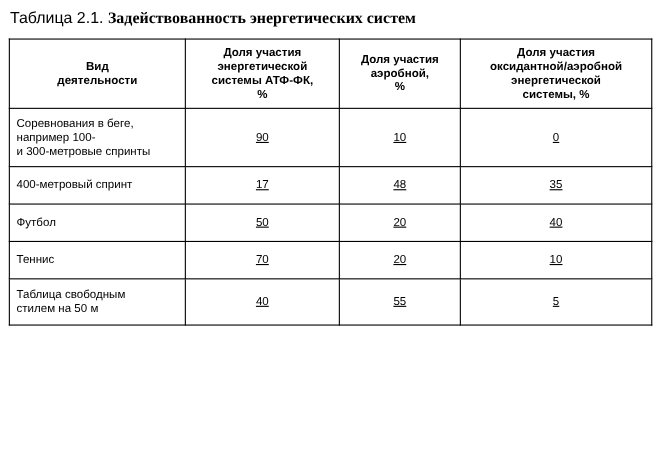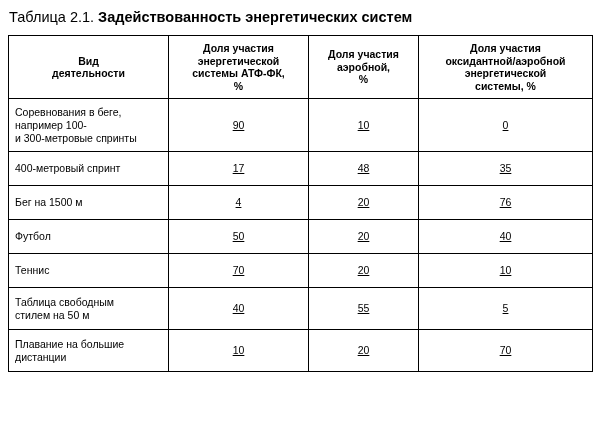--- a/index.html
+++ b/index.html
@@ -24,20 +24,21 @@
     font-size: 14.5px;
     line-height: 18px;
     margin: 2px 0 9px 0;
     padding-left: 1px;
   }
   .caption .cap-num {
     font-weight: normal;
   }
   .caption .cap-title {
     font-weight: bold;
+    font-family: Liberation Serif, serif;
   }
   .caption .cap-line2 {
     display: block;
     font-weight: bold;
     padding-left: 56px;
   }
   table.tbl {
     border-collapse: collapse;
     width: 584px;
     table-layout: fixed;
@@ -132,28 +133,20 @@
       <tr class="row-std">
         <td class="c-activity">
           <div>400-метровый спринт</div>
         </td>
         <td class="c-num">17</td>
         <td class="c-num">48</td>
         <td class="c-num">35</td>
       </tr>
       <tr class="row-std">
         <td class="c-activity">
-          <div>Бег на 1500 м</div>
-        </td>
-        <td class="c-num">4</td>
-        <td class="c-num">20</td>
-        <td class="c-num">76</td>
-      </tr>
-      <tr class="row-std">
-        <td class="c-activity">
           <div>Футбол</div>
         </td>
         <td class="c-num">50</td>
         <td class="c-num">20</td>
         <td class="c-num">40</td>
       </tr>
       <tr class="row-std">
         <td class="c-activity">
           <div>Теннис</div>
         </td>
@@ -163,26 +156,17 @@
       </tr>
       <tr class="row-mid">
         <td class="c-activity">
           <div>Таблица свободным</div>
           <div>стилем на 50 м</div>
         </td>
         <td class="c-num">40</td>
         <td class="c-num">55</td>
         <td class="c-num">5</td>
       </tr>
-      <tr class="row-mid">
-        <td class="c-activity">
-          <div>Плавание на большие</div>
-          <div>дистанции</div>
-        </td>
-        <td class="c-num">10</td>
-        <td class="c-num">20</td>
-        <td class="c-num">70</td>
-      </tr>
 
     </tbody>
   </table>
 
 </div>
 
 </body></html>

